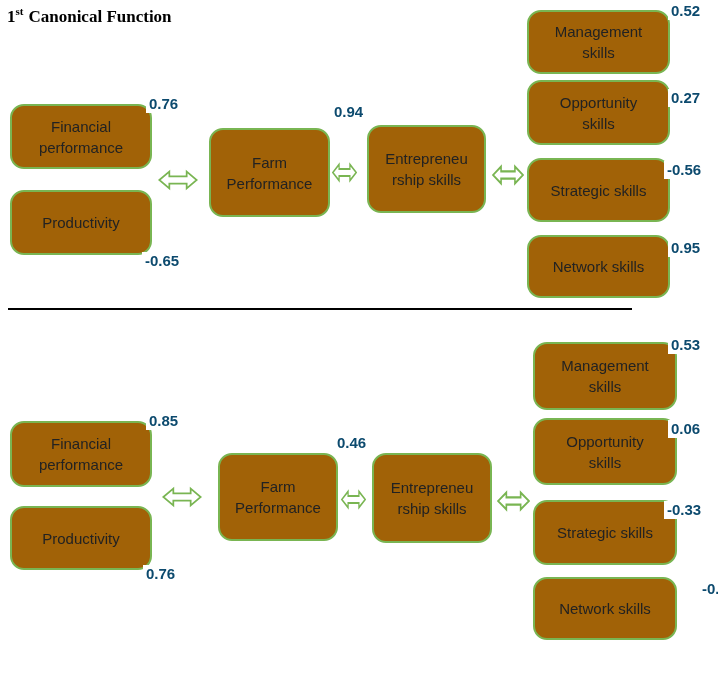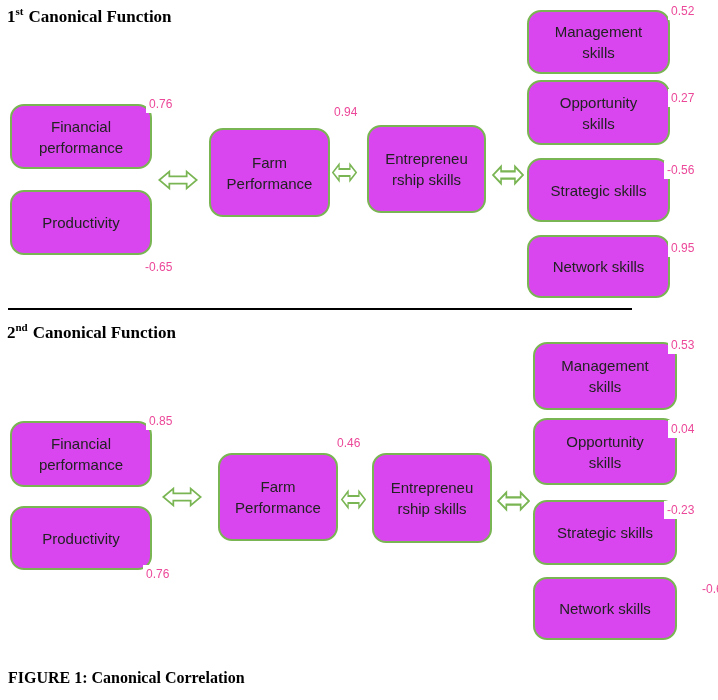--- a/index.html
+++ b/index.html
@@ -2,25 +2,25 @@
 <html><head>
 <meta charset="utf-8">
 <style>
   html,body{margin:0;padding:0;background:#ffffff;}
   .canvas{position:relative;width:718px;height:700px;background:#ffffff;overflow:hidden;
           font-family:"Liberation Sans","DejaVu Sans",sans-serif;}
   .sec-title{position:absolute;font-family:"Liberation Serif","DejaVu Serif",serif;
              font-weight:bold;font-size:17px;color:#000;white-space:nowrap;}
   .sec-title sup{font-size:11px;line-height:0;}
   .sec-title .tr{margin-left:5px;}
-  .box{position:absolute;border:2px solid #79b552;border-radius:14px;background:#d946ef;
+  .box{position:absolute;border:2px solid #79b552;border-radius:14px;background:#a16207;
        display:flex;align-items:center;justify-content:center;box-sizing:border-box;}
   .bl{width:100%;text-align:center;font-size:15px;line-height:21px;color:#222222;}
   .bl span{display:block;}
-  .val{position:absolute;font-weight:normal;font-size:12px;color:#ec4899;background:#ffffff;
+  .val{position:absolute;font-weight:bold;font-size:15px;color:#0c4a6e;background:#ffffff;
        padding:0 3px;white-space:nowrap;z-index:5;line-height:18px;}
   .arrow{position:absolute;z-index:2;}
   .arrow svg{display:block;width:100%;height:100%;}
   .divider{position:absolute;border-top:2px solid #000000;height:0;}
   .caption{position:absolute;font-family:"Liberation Serif","DejaVu Serif",serif;
            font-weight:bold;font-size:16px;color:#000;white-space:nowrap;}
 </style>
 </head>
 <body>
 
@@ -35,21 +35,21 @@
       </div>
   </div>
   <div class="val" style="left:146px;top:95px">0.76</div>
 
   <div class="box" style="left:10px;top:190px;width:142px;height:65px">
     <div class="bl">
         <span>Productivity</span>
         <span></span>
       </div>
   </div>
-  <div class="val" style="left:142px;top:258px">-0.65</div>
+  <div class="val" style="left:142px;top:252px">-0.65</div>
 
   <div class="arrow" style="left:158px;top:169px;width:40px;height:22px">
     <svg viewBox="0 0 60 30" preserveAspectRatio="none">
         <path d="M2,15 L17,3.5 L17,10 L43,10 L43,3.5 L58,15 L43,26.5 L43,20 L17,20 L17,26.5 Z" fill="#ffffff" stroke="#79b552" stroke-width="2.6" stroke-linejoin="miter"></path>
       </svg>
   </div>
 
   <div class="box" style="left:209px;top:128px;width:121px;height:89px">
     <div class="bl">
         <span>Farm</span>
@@ -105,21 +105,20 @@
   <div class="box" style="left:527px;top:235px;width:143px;height:63px">
     <div class="bl">
         <span>Network skills</span>
         <span></span>
       </div>
   </div>
   <div class="val" style="left:668px;top:239px">0.95</div>
 
   <div class="divider" style="left:8px;top:308px;width:624px"></div>
 
-  <div class="sec-title" style="left:7px;top:323px"><span>2</span><sup>nd</sup><span class="tr">Canonical Function</span></div>
 
   <div class="box" style="left:10px;top:421px;width:142px;height:66px">
     <div class="bl">
         <span>Financial</span>
         <span>performance</span>
       </div>
   </div>
   <div class="val" style="left:146px;top:412px">0.85</div>
 
   <div class="box" style="left:10px;top:506px;width:142px;height:64px">
@@ -171,33 +170,32 @@
       </div>
   </div>
   <div class="val" style="left:668px;top:336px">0.53</div>
 
   <div class="box" style="left:533px;top:418px;width:144px;height:67px">
     <div class="bl">
         <span>Opportunity</span>
         <span>skills</span>
       </div>
   </div>
-  <div class="val" style="left:668px;top:420px">0.04</div>
+  <div class="val" style="left:668px;top:420px">0.06</div>
 
   <div class="box" style="left:533px;top:500px;width:144px;height:65px">
     <div class="bl">
         <span>Strategic skills</span>
         <span></span>
       </div>
   </div>
-  <div class="val" style="left:664px;top:501px">-0.23</div>
+  <div class="val" style="left:664px;top:501px">-0.33</div>
 
   <div class="box" style="left:533px;top:577px;width:144px;height:63px">
     <div class="bl">
         <span>Network skills</span>
         <span></span>
       </div>
   </div>
   <div class="val" style="left:699px;top:580px">-0.63</div>
 
-  <div class="caption" style="left:8px;top:669px">FIGURE 1: Canonical Correlation</div>
 
 </div>
 
 </body></html>

